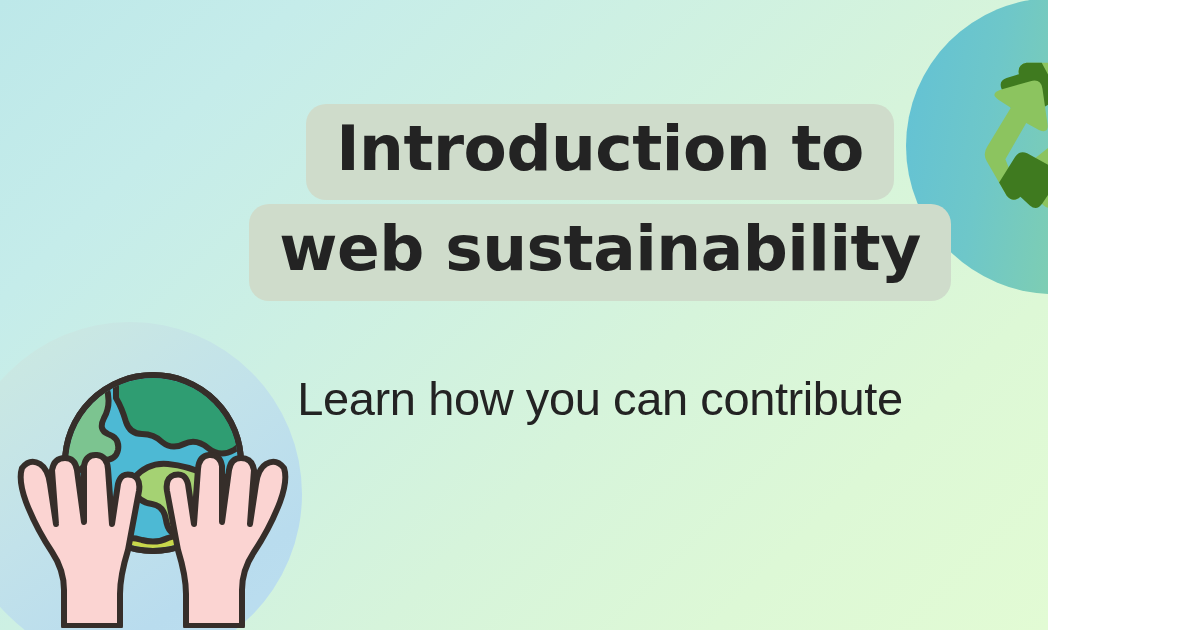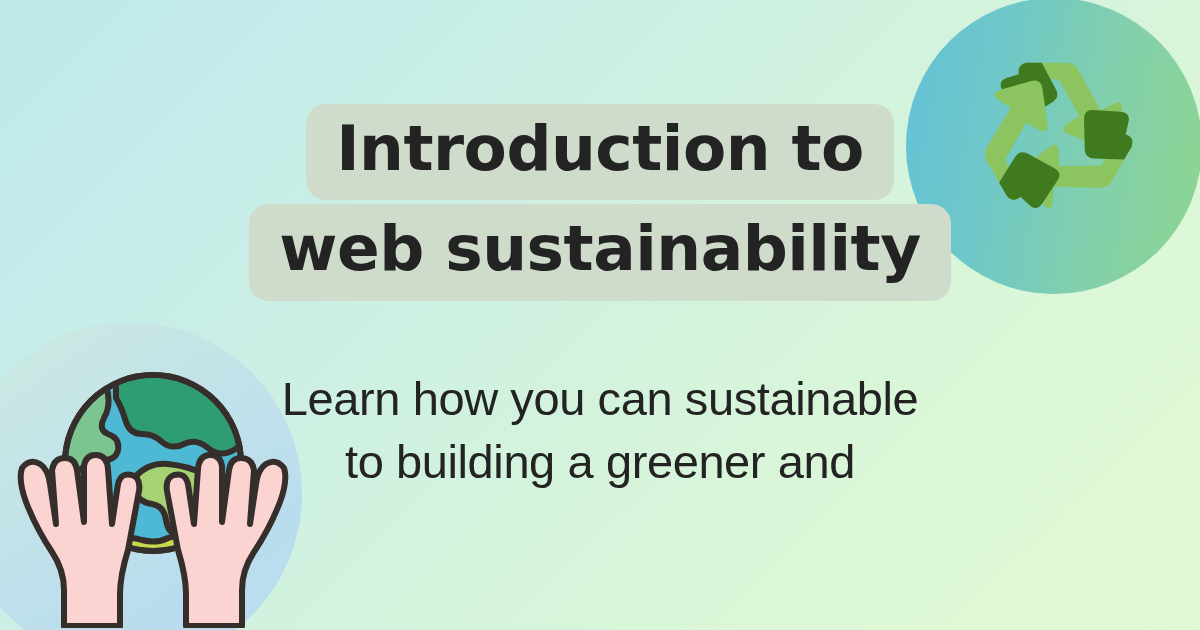--- a/index.html
+++ b/index.html
@@ -9,21 +9,21 @@
   }
   body {
     width: 1200px;
     height: 630px;
     font-family: "Liberation Sans", sans-serif;
     overflow: hidden;
   }
 
   .banner {
     position: relative;
-    width: 1200px;
+    width: 1048px;
     height: 630px;
     overflow: hidden;
     background: linear-gradient(135deg,
                 #bde8e9 0%,
                 #c5ecea 18%,
                 #cdf0e3 38%,
                 #d6f4db 60%,
                 #ddf8d6 80%,
                 #e2fbd4 100%);
   }
@@ -206,18 +206,17 @@
     <div class="title-wrap">
       <span class="title-line">
         <span class="title-chip">Introduction to</span>
       </span>
       <span class="title-line">
         <span class="title-chip">web sustainability</span>
       </span>
     </div>
 
     <div class="subtitle">
-      <span class="subtitle-line">Learn how you can sustainable</span>
-      <span class="subtitle-line">to building a greener and</span>
+      <span class="subtitle-line">Learn how you can contribute</span>
     </div>
 
   </div>
 </div>
 
 </body></html>

